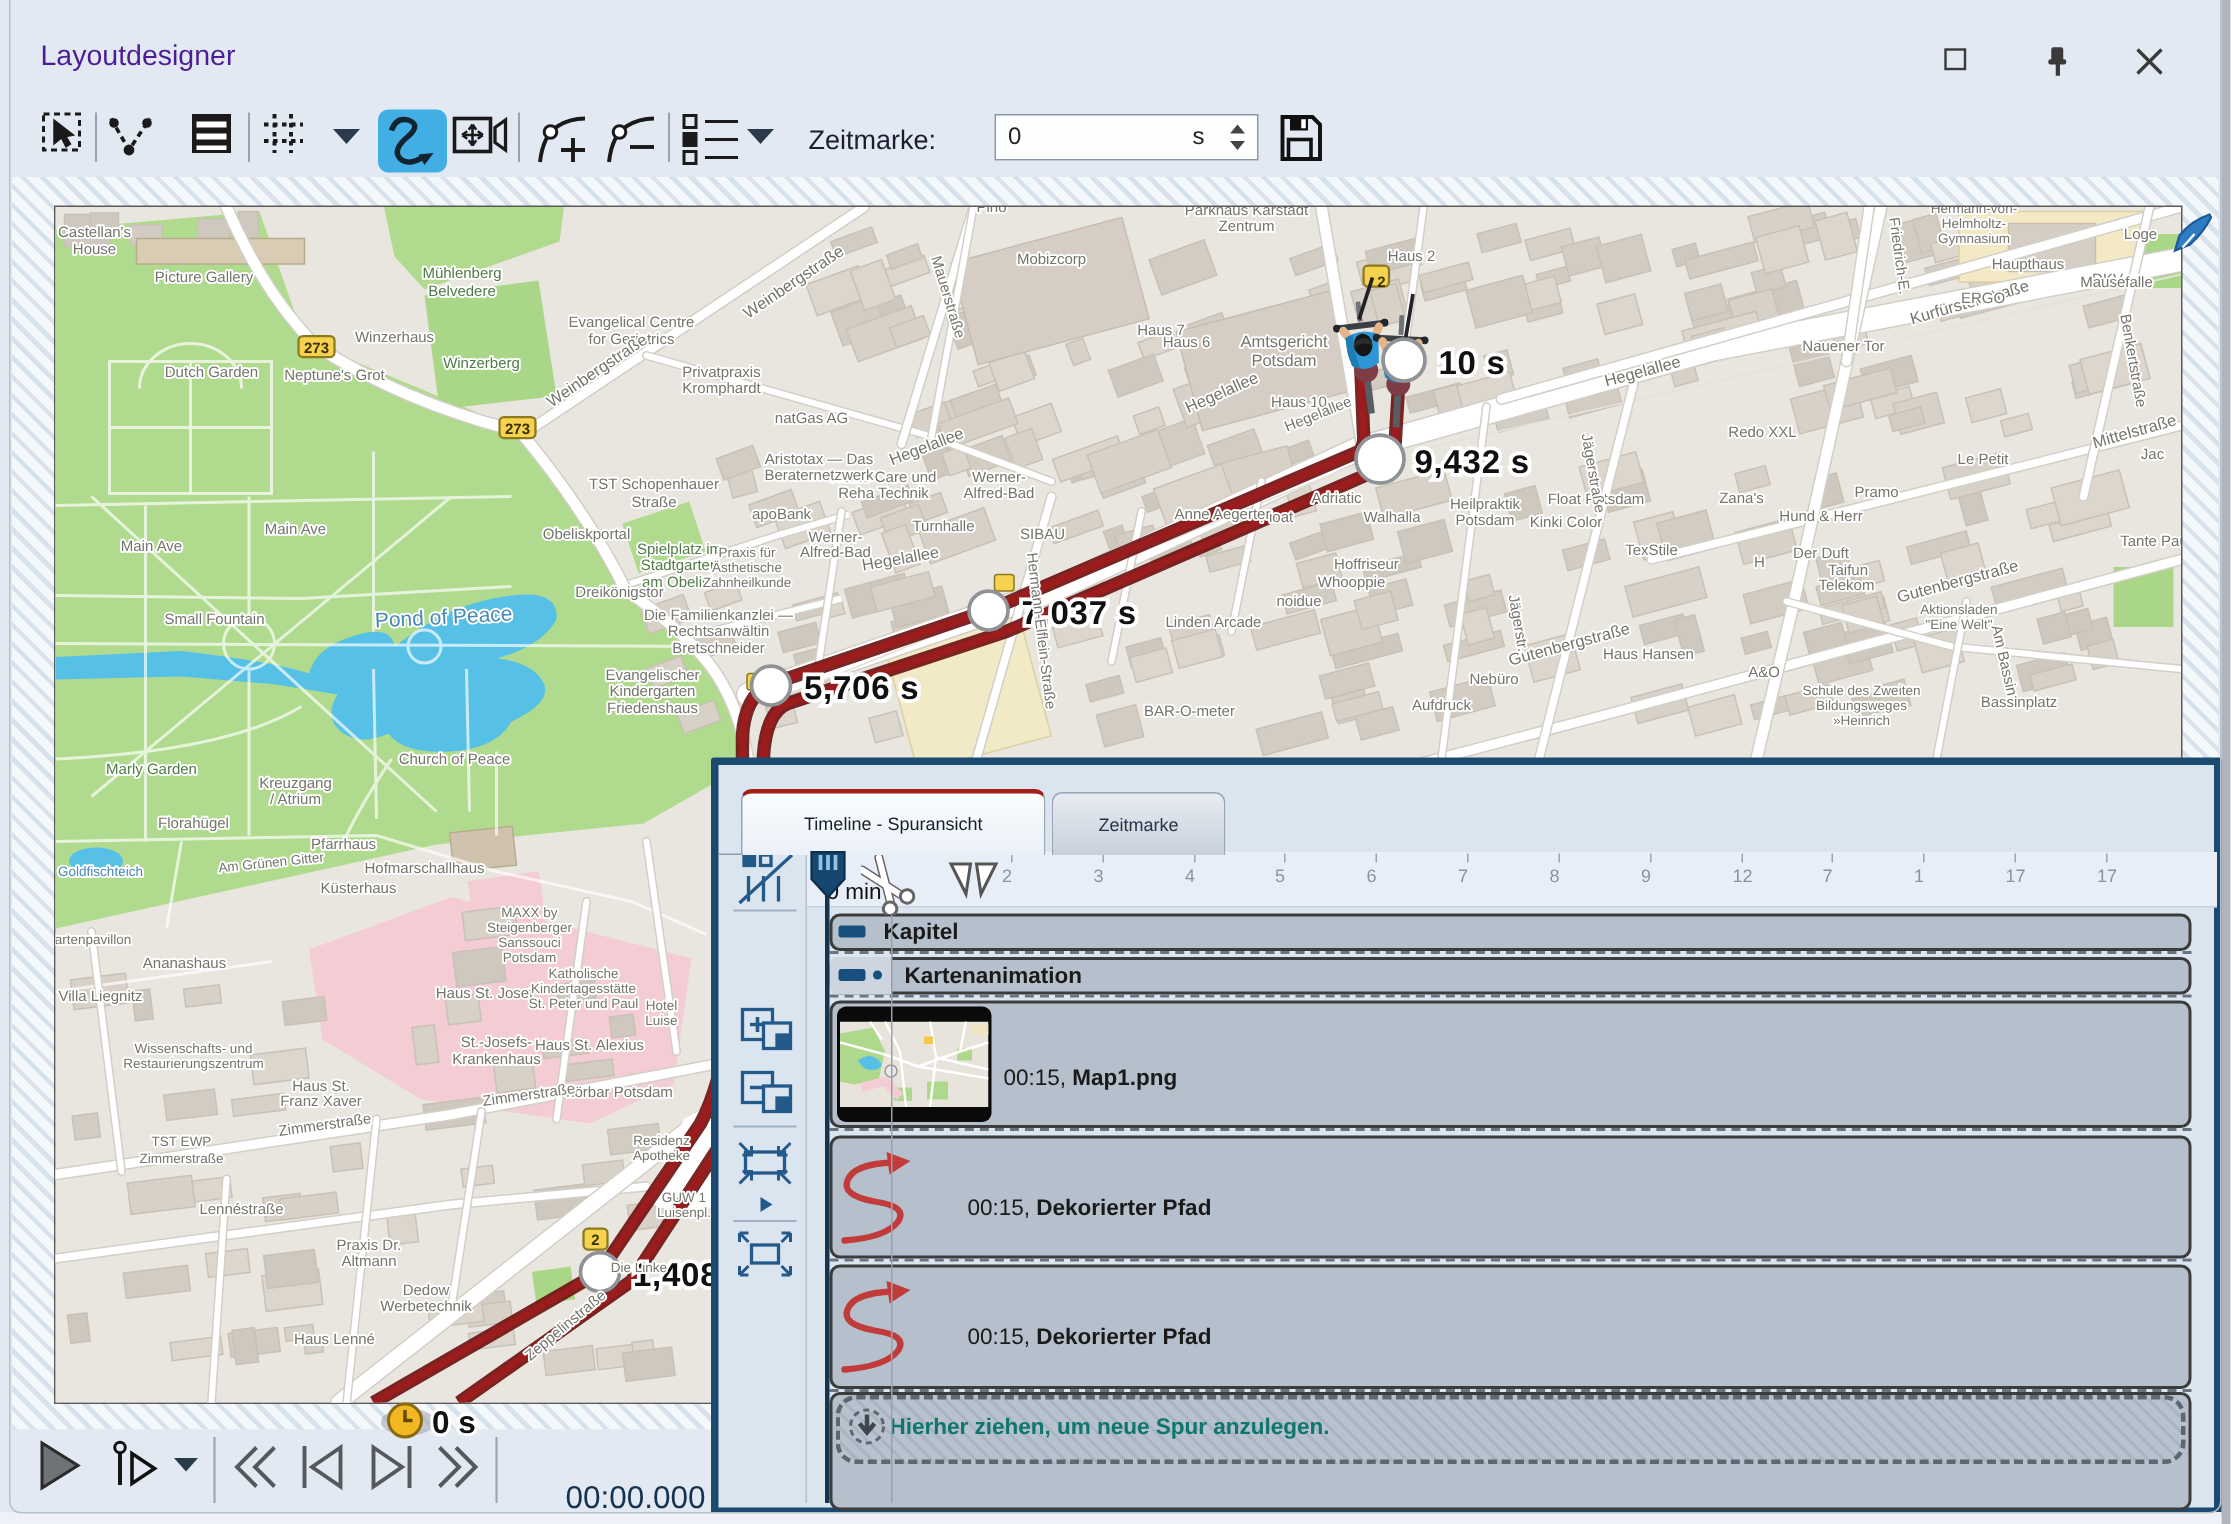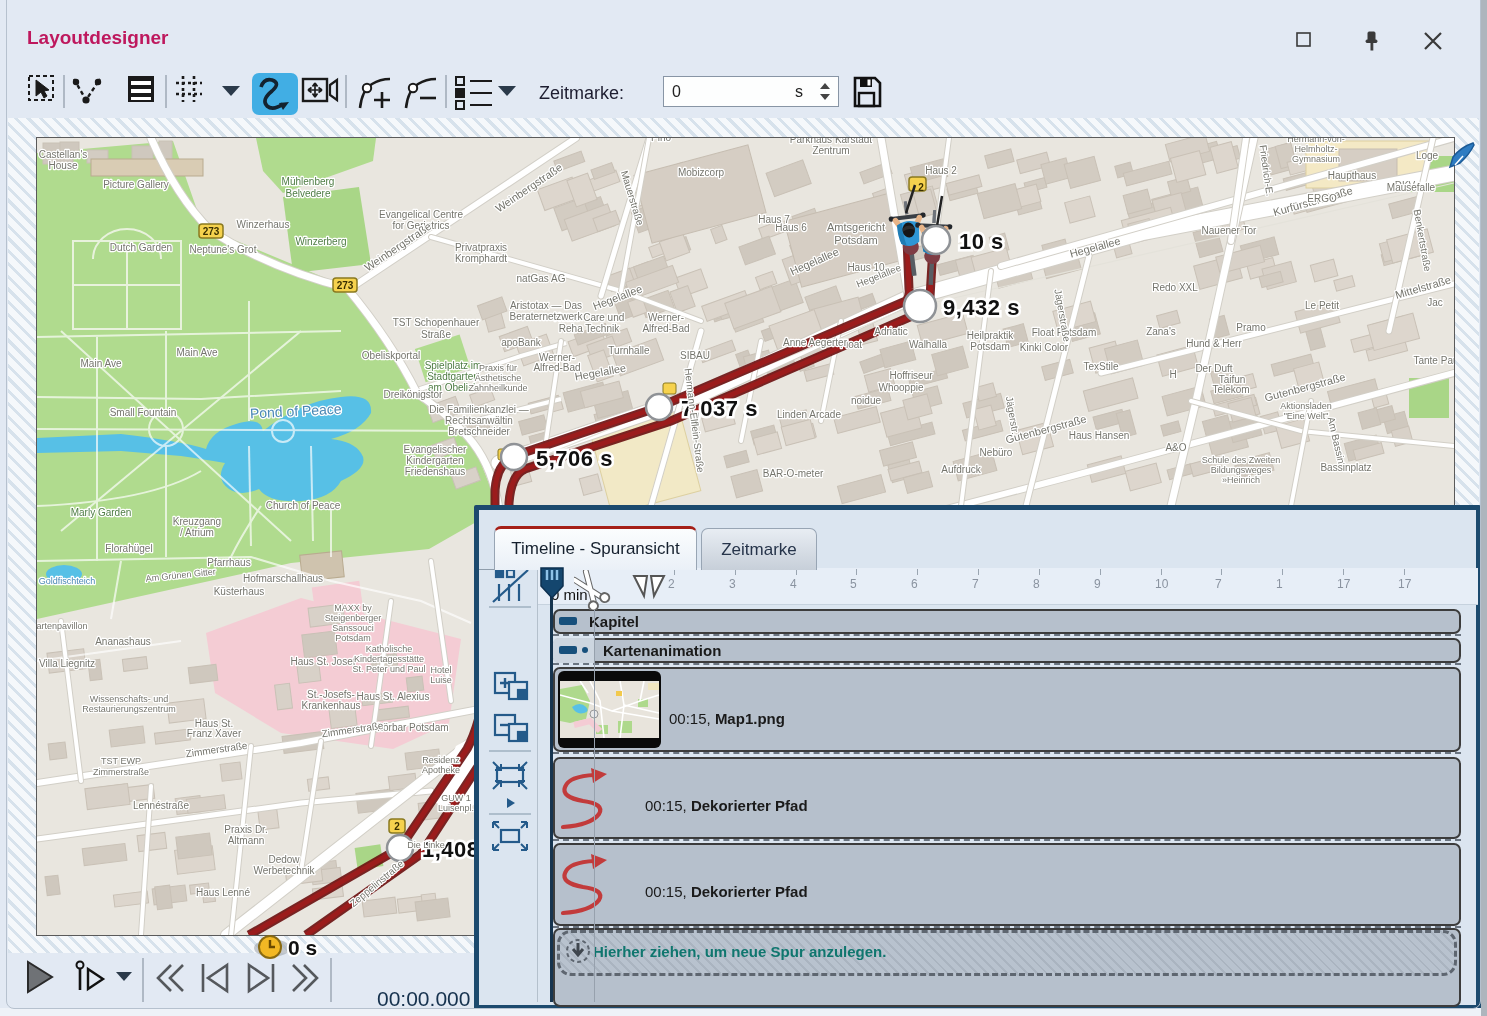--- a/index.html
+++ b/index.html
@@ -1,30 +1,30 @@
 <!DOCTYPE html>
 <html><head><meta charset="utf-8">
 <style>
 html,body{margin:0;padding:0;}
 body{width:1487px;height:1016px;overflow:hidden;position:relative;
   font-family:"Liberation Sans",sans-serif;background:#e2e9f3;}
 #rightedge{position:absolute;right:0;top:0;width:6px;height:1016px;background:#aeb5bd;}
 #winborder{position:absolute;left:6px;top:-10px;width:1473px;height:1017px;
   border:1px solid #b6c1ce;border-radius:8px;pointer-events:none;z-index:40;}
 #belowwin{position:absolute;left:0;top:1008px;width:1481px;height:8px;background:#eef2f8;z-index:39;}
-#title{position:absolute;left:27px;top:27px;font-size:19px;font-weight:bold;color:#be185d;}
+#title{position:absolute;left:27px;top:27px;font-size:19px;font-weight:normal;color:#4c1d95;}
 .winbtn{position:absolute;top:30px;z-index:5;}
 #hatch{position:absolute;left:8px;top:118px;width:1471px;height:835px;
   background:repeating-linear-gradient(45deg,#d7e2ec 0 3px,#f5f8fb 3px 9px);}
 #mapbox{position:absolute;left:36px;top:137px;width:1417px;height:797px;border:1px solid #5a5a5a;
   box-sizing:content-box;z-index:2;}
 #controls{position:absolute;left:8px;top:953px;width:1471px;height:54px;background:#e2e9f3;z-index:3;}
 #panel{position:absolute;left:474px;top:505px;width:1007px;height:505px;z-index:20;
   background:#dbe5f0;border:5px solid #1c4a6e;box-sizing:border-box;border-radius:2px;}
-.tab{position:absolute;box-sizing:border-box;font-size:17px;}
+.tab{position:absolute;box-sizing:border-box;font-size:12px;}
 #tab1{left:15px;top:16px;width:203px;height:44px;background:linear-gradient(#fbfdfe,#eaf0f7);
   border:1px solid #98a5b4;border-bottom:none;border-radius:7px 7px 0 0;border-top:3px solid #a51f17;
   color:#15202e;text-align:center;line-height:40px;z-index:2;}
 #tab2{left:222px;top:18px;width:116px;height:42px;background:linear-gradient(#e8edf3,#c7cfd9);
   border:1px solid #98a5b4;border-bottom:none;border-radius:7px 7px 0 0;
   color:#26344a;text-align:center;line-height:42px;z-index:1;}
 #tabline{position:absolute;left:0px;top:59px;width:999px;height:1px;background:#8f9dab;}
 #ruler{position:absolute;left:59px;top:58px;width:940px;height:36px;background:#e7eef7;border-bottom:1px solid #c6d2de;}
 .rnum{position:absolute;top:9px;font-size:12px;color:#8a93a0;}
 .rtick{position:absolute;top:1px;width:1px;height:6px;background:#9aa5b1;}
@@ -816,21 +816,21 @@
 <span class="rnum" style="left:312px">5</span>
 <span class="rtick" style="left:318px"></span>
 <span class="rnum" style="left:373px">6</span>
 <span class="rtick" style="left:379px"></span>
 <span class="rnum" style="left:434px">7</span>
 <span class="rtick" style="left:440px"></span>
 <span class="rnum" style="left:495px">8</span>
 <span class="rtick" style="left:501px"></span>
 <span class="rnum" style="left:556px">9</span>
 <span class="rtick" style="left:562px"></span>
-<span class="rnum" style="left:617px">10</span>
+<span class="rnum" style="left:617px">12</span>
 <span class="rtick" style="left:623px"></span>
 <span class="rnum" style="left:677px">7</span>
 <span class="rtick" style="left:683px"></span>
 <span class="rnum" style="left:738px">1</span>
 <span class="rtick" style="left:744px"></span>
 <span class="rnum" style="left:799px">17</span>
 <span class="rtick" style="left:805px"></span>
 <span class="rnum" style="left:860px">17</span>
 <span class="rtick" style="left:866px"></span>
 </div>

